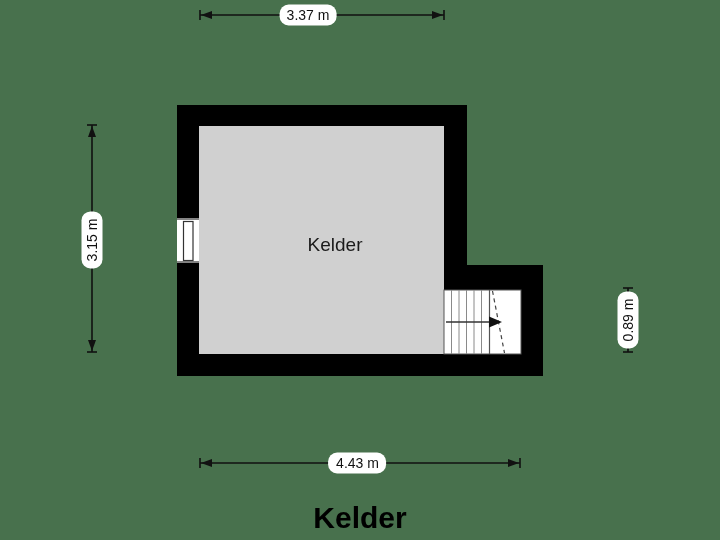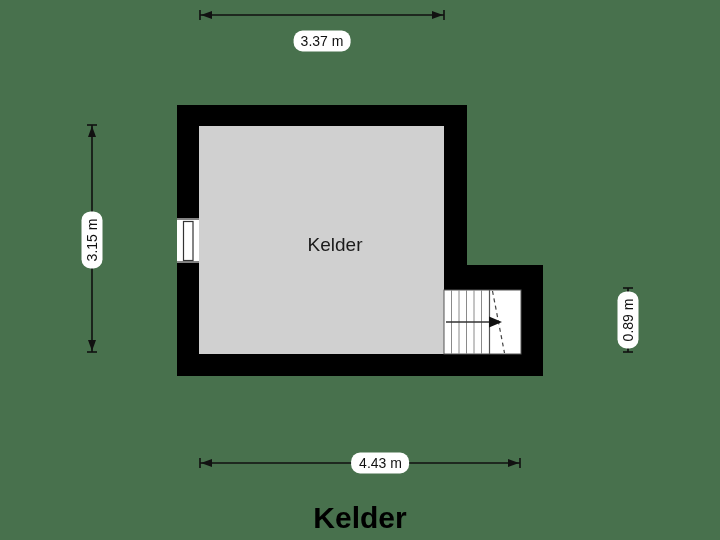--- a/index.html
+++ b/index.html
@@ -109,25 +109,25 @@
 
     <g stroke="#111111" stroke-width="1.6">
       <line x1="200" y1="463" x2="520" y2="463"></line>
       <line x1="200" y1="458" x2="200" y2="468"></line>
       <line x1="520" y1="458" x2="520" y2="468"></line>
       <polygon points="201,463 212,459 212,467" fill="#111111" stroke="none"></polygon>
       <polygon points="519,463 508,459 508,467" fill="#111111" stroke="none"></polygon>
     </g>
   </svg>
 
-  <div class="dim-label" style="left:322px; top:15px;margin-top:26px;">3.37 m</div>
+  <div class="dim-label" style="left:308px; top:15px;">3.37 m</div>
 
   <div class="dim-label vertical" style="left:92px; top:240px;">3.15 m</div>
 
   <div class="dim-label vertical" style="left:628px; top:320px;">0.89 m</div>
 
-  <div class="dim-label" style="left:380px; top:463px;padding-left:8px;">4.43 m</div>
+  <div class="dim-label" style="left:357px; top:463px;padding-left:8px;">4.43 m</div>
 
   <div class="room-label" style="left:335px; top:245px;">Kelder</div>
 
   <div class="plan-title" style="left:360px; top:518px;">Kelder</div>
 
 </div>
 
 </body></html>

